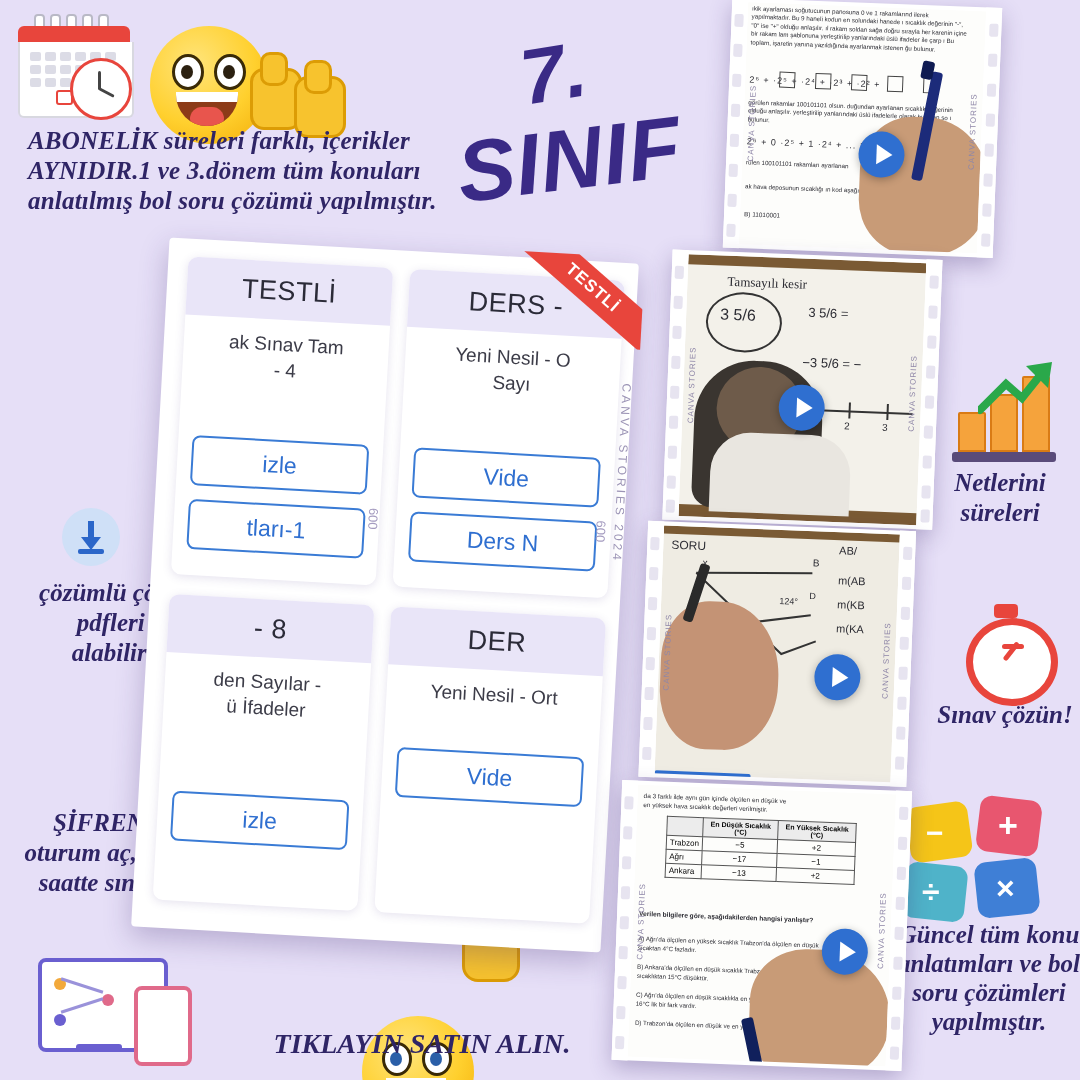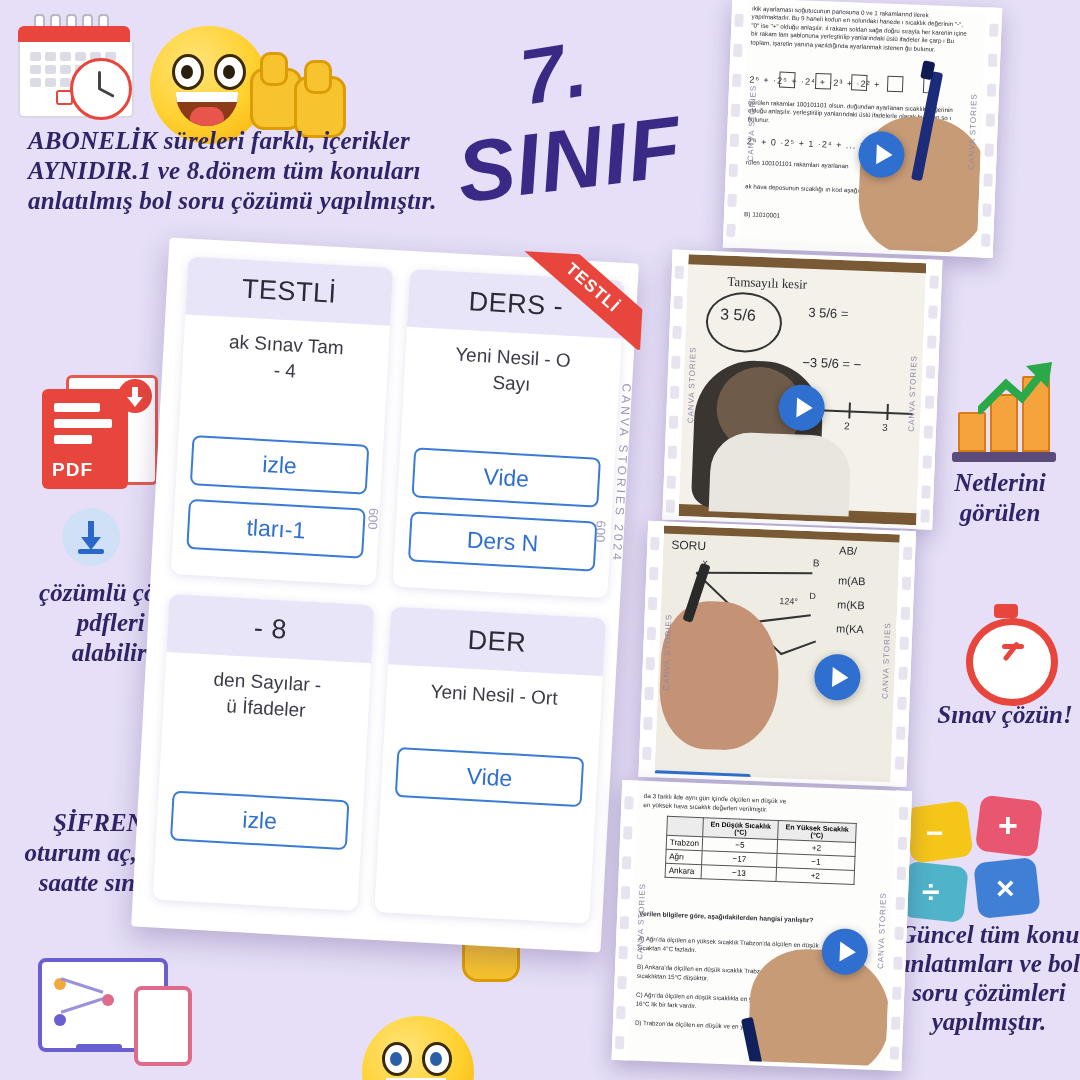--- a/index.html
+++ b/index.html
@@ -197,39 +197,27 @@
         <div class="tongue"></div>
       </div>
   </div>
   <div class="abs" style="left:250px;top:52px;width:98px;height:92px;">
     <div class="abs" style="left:0;top:16px;width:46px;height:56px;background:#f7c32e;border-radius:14px;border:3px solid #dc9c05;"></div>
     <div class="abs" style="left:10px;top:0;width:22px;height:28px;background:#f7c32e;border-radius:10px;border:3px solid #dc9c05;"></div>
     <div class="abs" style="left:44px;top:24px;width:46px;height:56px;background:#f7c32e;border-radius:14px;border:3px solid #dc9c05;"></div>
     <div class="abs" style="left:54px;top:8px;width:22px;height:28px;background:#f7c32e;border-radius:10px;border:3px solid #dc9c05;"></div>
   </div>
 
-  <div class="abs hl txt-abonelik">ABONELİK süreleri farklı, içerikler AYNIDIR.1 ve 8.dönem tüm konuları anlatılmış bol soru çözümü yapılmıştır.</div>
+  <div class="abs hl txt-abonelik">ABONELİK süreleri farklı, içerikler AYNIDIR.1 ve 3.dönem tüm konuları anlatılmış bol soru çözümü yapılmıştır.</div>
 
   <div class="abs sinif">
     <div class="s7">7.</div>
     <div class="sn">SINIF</div>
   </div>
 
-  <div class="abs pdf-ico">
-    <div class="pdf-back"></div>
-    <div class="pdf-front">
-      <div class="pdf-line" style="top:14px;"></div>
-      <div class="pdf-line" style="top:30px;width:58px;"></div>
-      <div class="pdf-line" style="top:46px;width:38px;"></div>
-      <div class="pdf-label">PDF</div>
-    </div>
-    <div class="abs" style="left:82px;top:4px;width:34px;height:34px;background:#e8453c;border-radius:50%;"></div>
-    <div class="abs" style="left:96px;top:12px;width:6px;height:12px;background:#fff;"></div>
-    <div class="abs" style="left:91px;top:22px;width:0;height:0;border-left:8px solid transparent;border-right:8px solid transparent;border-top:10px solid #fff;"></div>
-  </div>
 
   <div class="abs dl-circle">
     <div class="ar"></div>
       <div class="arh"></div>
       <div class="base"></div>
   </div>
 
   <div class="abs hl txt-cozumlu">çözümlü çözümsüz pdfleri çıktı alabilirsiniz.</div>
   <div class="abs hl txt-sifre">ŞİFRENİ GİR oturum aç, dilediğin saatte sınırsız izle</div>
 
@@ -255,32 +243,33 @@
         <div class="teeth"></div>
       </div>
   </div>
   <div class="abs" style="left:452px;top:902px;width:76px;height:82px;">
     <div class="abs" style="left:10px;top:20px;width:52px;height:54px;background:#f7c32e;border-radius:16px;border:3px solid #dc9c05;"></div>
     <div class="abs" style="left:12px;top:0;width:14px;height:28px;background:#f7c32e;border-radius:8px;border:3px solid #dc9c05;"></div>
     <div class="abs" style="left:30px;top:-4px;width:14px;height:30px;background:#f7c32e;border-radius:8px;border:3px solid #dc9c05;"></div>
     <div class="abs" style="left:48px;top:2px;width:14px;height:26px;background:#f7c32e;border-radius:8px;border:3px solid #dc9c05;"></div>
   </div>
 
+  <div class="abs hl tiklayin">TIKLAYIN SATIN ALIN.</div>
 
   <div class="abs chart-ico">
     <div class="bar" style="left:8px;width:24px;height:36px;"></div>
     <div class="bar" style="left:40px;width:24px;height:54px;"></div>
     <div class="bar" style="left:72px;width:24px;height:72px;"></div>
     <div class="chart-base"></div>
     <svg class="chart-arrow" viewBox="0 0 76 56">
       <path d="M2 50 L28 24 L44 38 L68 8" stroke="#2aa84a" stroke-width="8" fill="none" stroke-linecap="round"></path>
       <path d="M48 6 L74 2 L70 28 Z" fill="#2aa84a"></path>
     </svg>
   </div>
-  <div class="abs hl txt-netleri">Netlerini görülen</div>
+  <div class="abs hl txt-netleri">Netlerini süreleri</div>
 
   <div class="abs timer-ico">
     <div class="timer-btn"></div>
     <div class="timer-ring"></div>
     <div class="timer-h"></div>
     <div class="timer-h2"></div>
   </div>
   <div class="abs hl txt-hizli">Sınav çözün!</div>
 
   <div class="abs math-ico">

